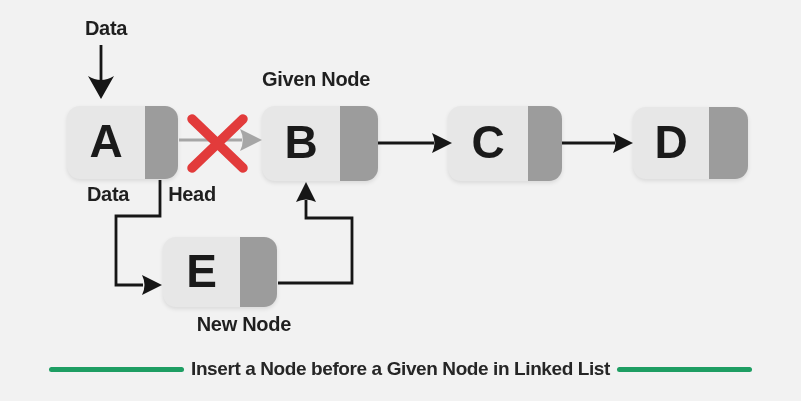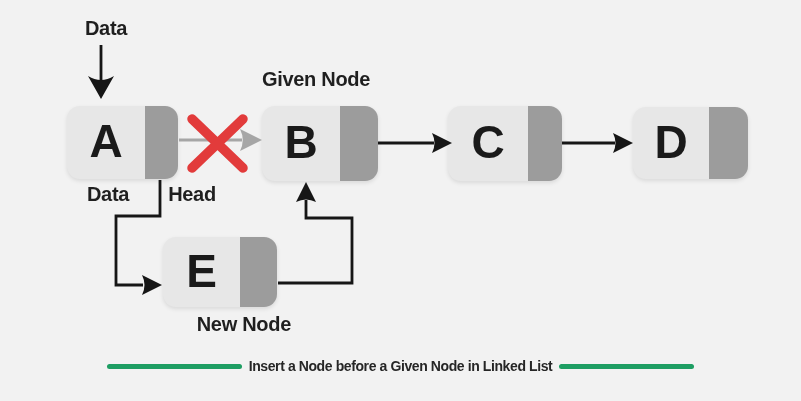--- a/index.html
+++ b/index.html
@@ -94,21 +94,21 @@
     z-index: 3;
   }
   .caption-accent-line {
     height: 5px;
     width: 135px;
     flex: 0 1 135px;
     border-radius: 3px;
     background: #1e9e63;
   }
   .caption-text {
-    font-size: 14px;
+    font-size: 19px;
     font-weight: 700;
     color: #262626;
     letter-spacing: -0.4px;
     white-space: nowrap;
   }
 </style>
 </head>
 <body>
 
 <div class="stage">

